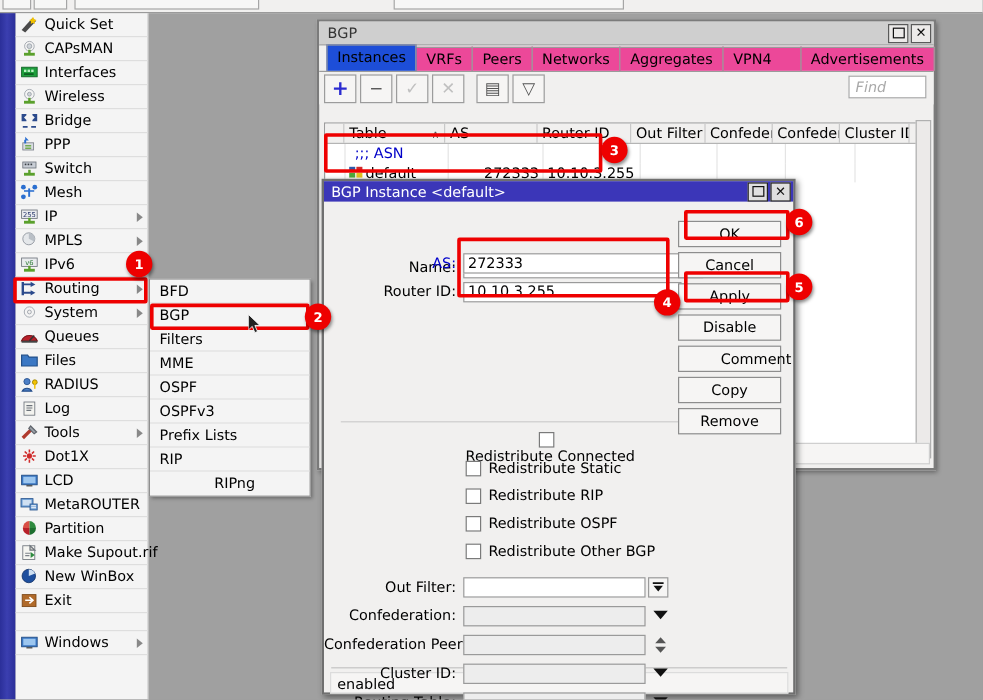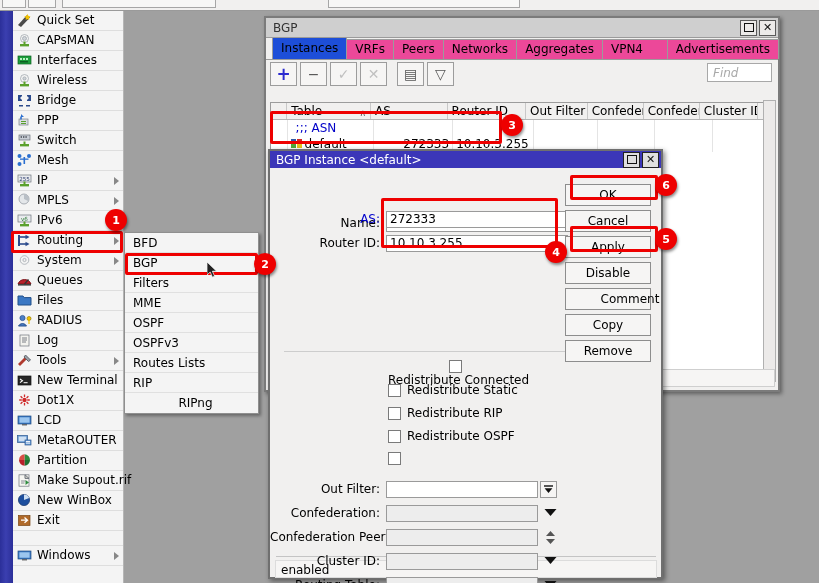--- a/index.html
+++ b/index.html
@@ -301,28 +301,20 @@
     <div class="menu-item">
       <span class="ico"><svg viewBox="0 0 17 15" width="17" height="15">
           <path d="M2,11 L9,4 L11,6 L4,13 Z" fill="#b03a2e"></path>
           <path d="M9.5,2 L14.5,7 L12.5,8.5 L8,4 Z" fill="#9aa0a8" stroke="#5f646b" stroke-width="1"></path>
         </svg></span>
       <span class="lbl">Tools</span>
       <span class="arrow"></span>
     </div>
     <div class="menu-item">
       <span class="ico"><svg viewBox="0 0 17 15" width="17" height="15">
-          <rect x="2" y="3" width="13" height="9" fill="#262626" stroke="#111" stroke-width="0.7"></rect>
-          <path d="M4,6 L6.5,7.8 L4,9.6" fill="none" stroke="#fff" stroke-width="1.1"></path>
-          <rect x="7.6" y="9.2" width="4" height="1" fill="#fff"></rect>
-        </svg></span>
-      <span class="lbl">New Terminal</span>
-    </div>
-    <div class="menu-item">
-      <span class="ico"><svg viewBox="0 0 17 15" width="17" height="15">
           <circle cx="8.5" cy="7" r="2.2" fill="#cf2a2a"></circle>
           <path d="M8.5,1.5 L8.5,4 M8.5,10 L8.5,12.6 M3.2,7 L5.8,7 M11.2,7 L13.8,7 M4.6,3.2 L6.4,5 M10.6,9 L12.4,10.8 M12.4,3.2 L10.6,5 M6.4,9 L4.6,10.8" fill="none" stroke="#cf2a2a" stroke-width="1.3"></path>
         </svg></span>
       <span class="lbl">Dot1X</span>
     </div>
     <div class="menu-item">
       <span class="ico"><svg viewBox="0 0 17 15" width="17" height="15">
           <rect x="2" y="3" width="13" height="8" fill="#3b78c4" stroke="#1f4a80" stroke-width="0.7"></rect>
           <rect x="3.4" y="4.3" width="10.2" height="5.4" fill="#9cc6ef"></rect>
           <rect x="6" y="11.2" width="5" height="1.2" fill="#555"></rect>
@@ -383,21 +375,21 @@
     </div>
   </div>
 
 <div id="flyout">
     <div class="fi">BFD</div>
     <div class="fi">BGP</div>
     <div class="fi">Filters</div>
     <div class="fi">MME</div>
     <div class="fi">OSPF</div>
     <div class="fi">OSPFv3</div>
-    <div class="fi">Routes Lists</div>
+    <div class="fi">Prefix Lists</div>
     <div class="fi">RIP</div>
     <div class="fi">RIPng</div>
   </div>
 
 <svg id="cursor" viewBox="0 0 12 18">
   <polygon points="0,0 0,13 3.2,10 5.4,15.2 7.6,14.2 5.4,9.2 9.6,9.2" fill="#222" stroke="#fff" stroke-width="0.7"></polygon>
 </svg>
 
 <div id="bgp-win">
   <div id="bgp-title">
@@ -502,20 +494,21 @@
       <div class="cbrow" style="left: 118px; top: 238px;">
         <span class="cbox"></span>
         <span>Redistribute RIP</span>
       </div>
       <div class="cbrow" style="left: 118px; top: 261px;">
         <span class="cbox"></span>
         <span>Redistribute OSPF</span>
       </div>
       <div class="cbrow" style="left: 118px; top: 284px;">
         <span class="cbox"></span>
+        <span>Redistribute Other BGP</span>
       </div>
       <div class="frow" style="left: 0px; top: 312px;">
         <div class="flabel" style="width: 110px; margin-right: 6px;">Out Filter:</div>
         <div class="finput" style="width: 152px;"></div>
         <div class="arrbtn">
           <svg width="11" height="11" viewBox="0 0 11 11">
             <path d="M1,2 h9" stroke="#111" stroke-width="1.4"></path>
             <path d="M1.6,4.2 L9.4,4.2 L5.5,9 Z" fill="#111"></path>
           </svg>
         </div>

